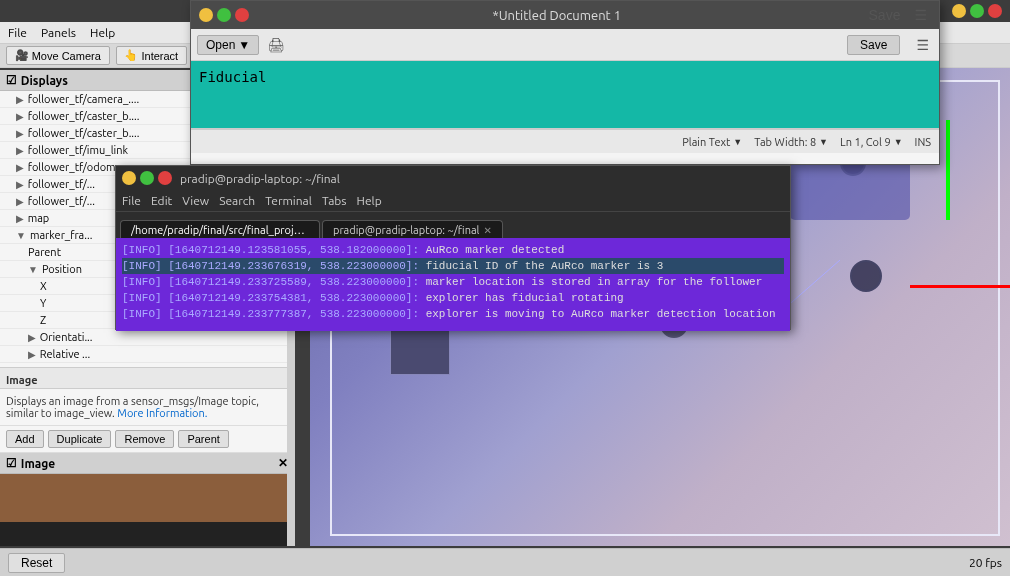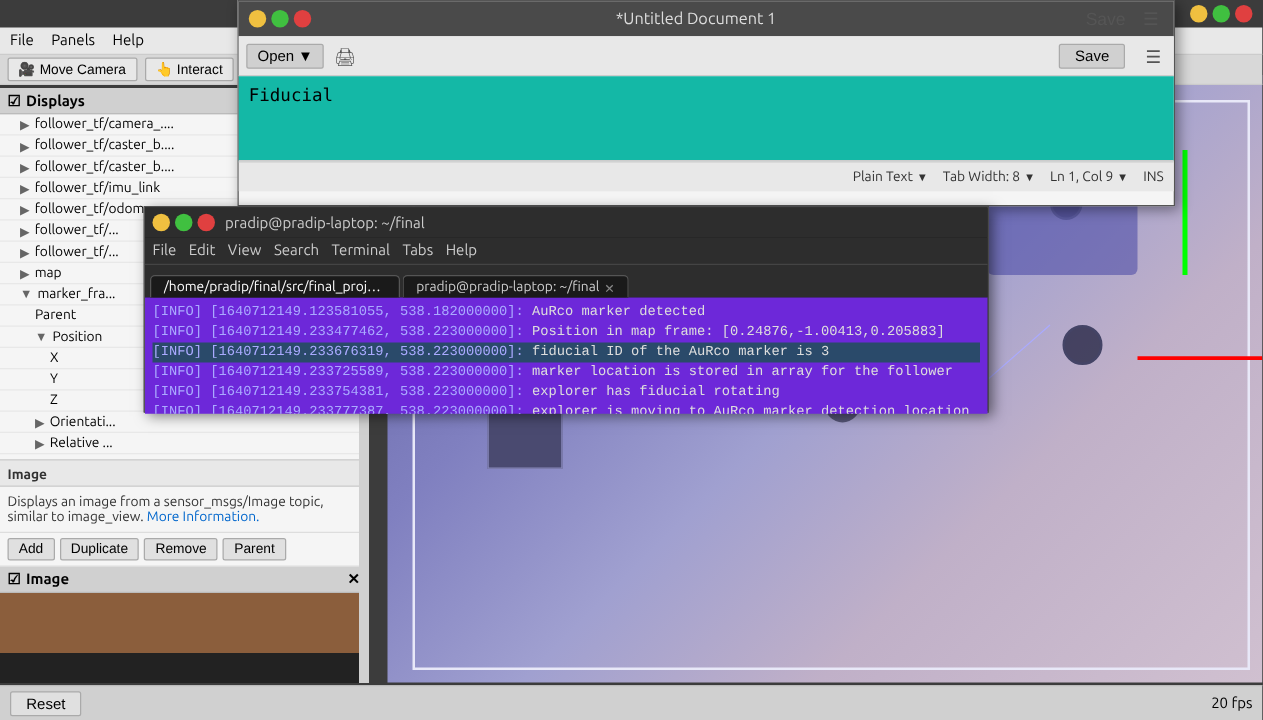--- a/index.html
+++ b/index.html
@@ -473,25 +473,20 @@
       <span>pradip@pradip-laptop: ~/final</span>
       <span class="terminal-tab-close">✕</span>
     </div>
   </div>
   <div class="terminal-content">
     <div class="terminal-line">
       <span class="info-tag">[INFO]</span>
       <span class="timestamp"> [1640712149.123581055, 538.182000000]: </span>
       <span class="terminal-msg">AuRco marker detected</span>
     </div>
-    <div class="terminal-line">
-      <span class="info-tag">[INFO]</span>
-      <span class="timestamp"> [1640712149.233477462, 538.223000000]: </span>
-      <span class="terminal-msg">Position in map frame: [0.24876,-1.00413,0.205883]</span>
-    </div>
     <div class="terminal-line highlighted">
       <span class="info-tag">[INFO]</span>
       <span class="timestamp"> [1640712149.233676319, 538.223000000]: </span>
       <span class="terminal-msg">fiducial ID of the AuRco marker is 3</span>
     </div>
     <div class="terminal-line">
       <span class="info-tag">[INFO]</span>
       <span class="timestamp"> [1640712149.233725589, 538.223000000]: </span>
       <span class="terminal-msg">marker location is stored in array for the follower</span>
     </div>

